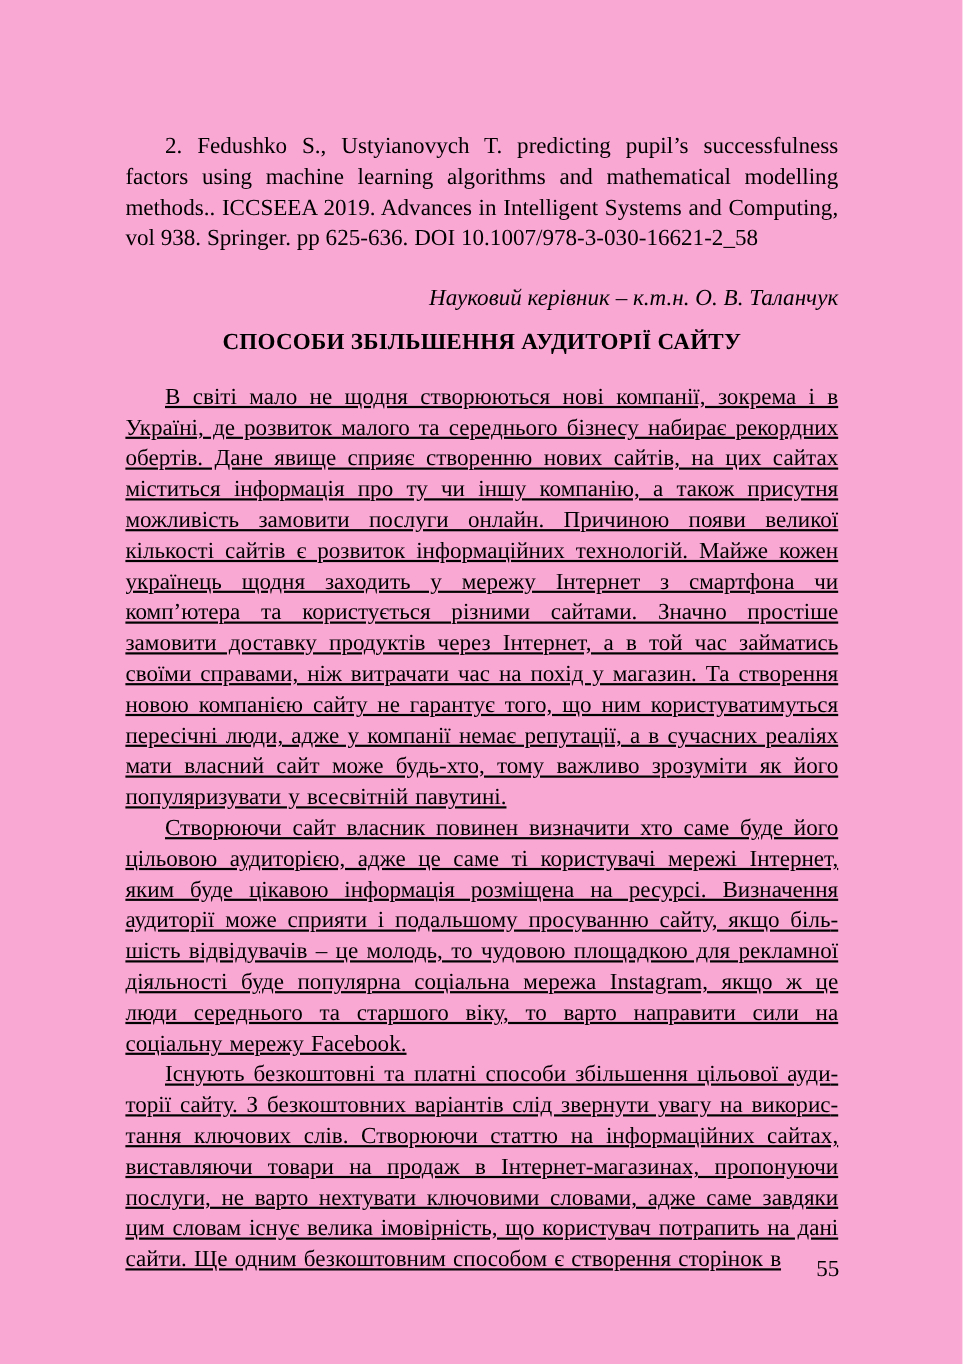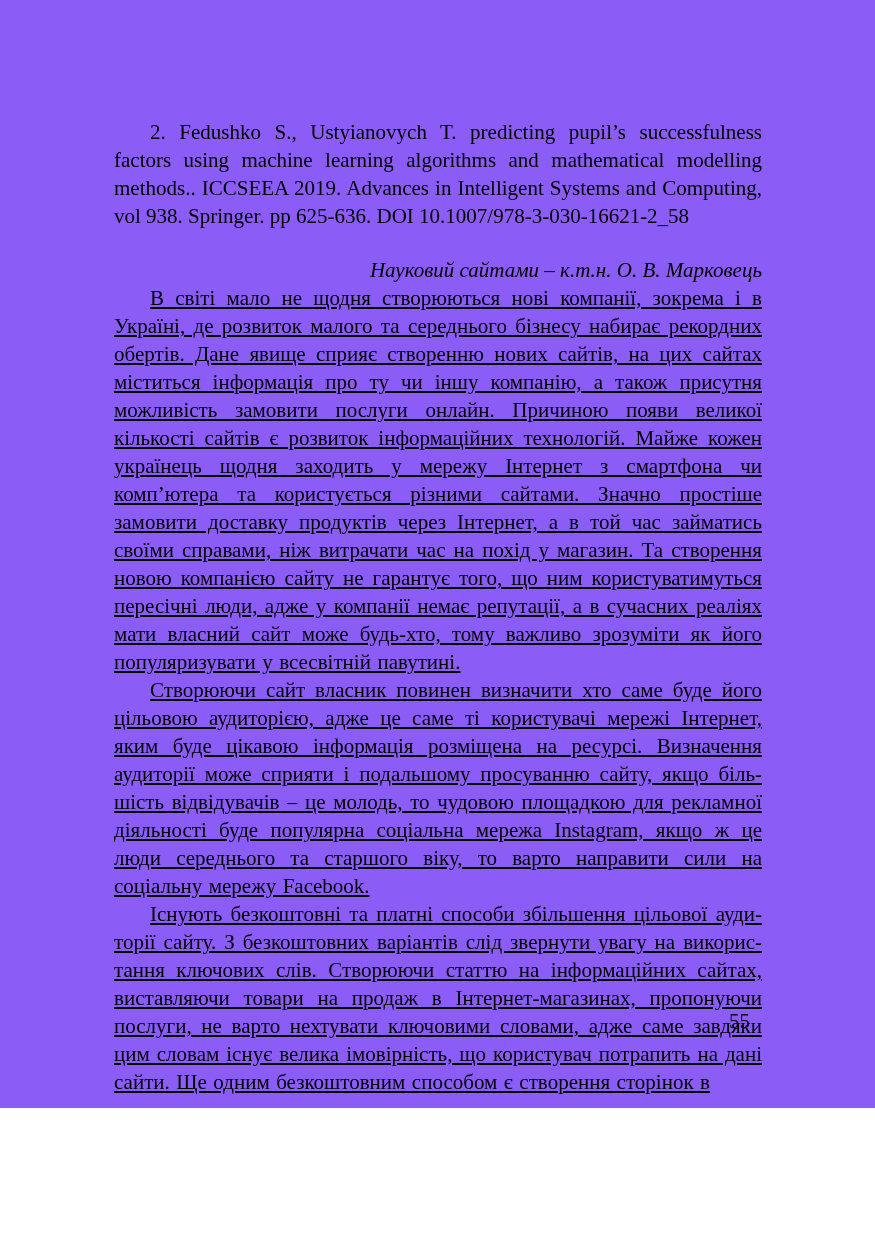--- a/index.html
+++ b/index.html
@@ -4,23 +4,23 @@
 <title>Page 55</title>
 <style>
   html, body {
     margin: 0;
     padding: 0;
     background: #ffffff;
   }
   .page {
     position: relative;
     width: 875px;
-    height: 1108px;
+    height: 1240px;
     margin: 0 auto;
-    background: #8b5cf6;
+    background: #f9a8d4;
     color: #000000;
     font-family: "Liberation Serif", "DejaVu Serif", serif;
     font-size: 21px;
     line-height: 28px;
     box-sizing: border-box;
     padding: 118px 113px 0 114px;
     overflow: hidden;
   }
   .reference {
     text-align: justify;
@@ -48,37 +48,38 @@
   .body-paragraph {
     text-align: justify;
     text-indent: 36px;
     margin: 0;
     hyphens: manual;
     word-spacing: 0.06em;
     text-decoration: underline;
   }
   .page-number {
     position: absolute;
-    right: 125px;
+    right: 112px;
     bottom: 73px;
     font-size: 21px;
     line-height: 28px;
   }
 </style>
 </head>
 <body>
 
 <div class="page">
 
   <p class="reference">2. Fedushko S., Ustyianovych T. predicting pupil’s successfulness factors using machine learning algorithms and mathematical modelling methods.. ICCSEEA 2019. Advances in Intelligent Systems and Computing, vol 938. Springer. pp 625-636. DOI 10.1007/978-3-030-16621-2_58</p>
 
   <div class="byline">
-    <div class="supervisor">Науковий сайтами – к.т.н. О. В. Марковець</div>
+    <div class="supervisor">Науковий керівник – к.т.н. О. В. Таланчук</div>
   </div>
 
+  <h1 class="paper-title">СПОСОБИ ЗБІЛЬШЕННЯ АУДИТОРІЇ САЙТУ</h1>
 
   <p class="body-paragraph">В світі мало не щодня створюються нові компанії, зокрема і в Україні, де розвиток малого та середнього бізнесу набирає рекордних обертів. Дане явище сприяє створенню нових сайтів, на цих сайтах міститься інформація про ту чи іншу компанію, а також присутня мож­ливість замовити послуги онлайн. Причиною появи великої кількості сайтів є розвиток інформаційних технологій. Майже кожен українець щодня заходить у мережу Інтернет з смартфона чи комп’ютера та користується різними сайтами. Значно простіше замовити доставку продуктів через Інтернет, а в той час займатись своїми справами, ніж витрачати час на похід у магазин. Та створення новою компанією сайту не гарантує того, що ним користуватимуться пересічні люди, адже у компанії немає репутації, а в сучасних реаліях мати власний сайт може будь-хто, тому важливо зрозуміти як його популяризувати у всесвітній павутині.</p>
 
   <p class="body-paragraph">Створюючи сайт власник повинен визначити хто саме буде його цільовою аудиторією, адже це саме ті користувачі мережі Інтернет, яким буде цікавою інформація розміщена на ресурсі. Визначення аудиторії може сприяти і подальшому просуванню сайту, якщо біль­шість відвідувачів – це молодь, то чудовою площадкою для рекламної діяльності буде популярна соціальна мережа Instagram, якщо ж це люди середнього та старшого віку, то варто направити сили на соціальну мережу Facebook.</p>
 
   <p class="body-paragraph">Існують безкоштовні та платні способи збільшення цільової ауди­торії сайту. З безкоштовних варіантів слід звернути увагу на викорис­тання ключових слів. Створюючи статтю на інформаційних сайтах, виставляючи товари на продаж в Інтернет-магазинах, пропонуючи послуги, не варто нехтувати ключовими словами, адже саме завдяки цим словам існує велика імовірність, що користувач потрапить на дані сайти. Ще одним безкоштовним способом є створення сторінок в</p>
 
   <div class="page-number">55</div>
 
 </div>

